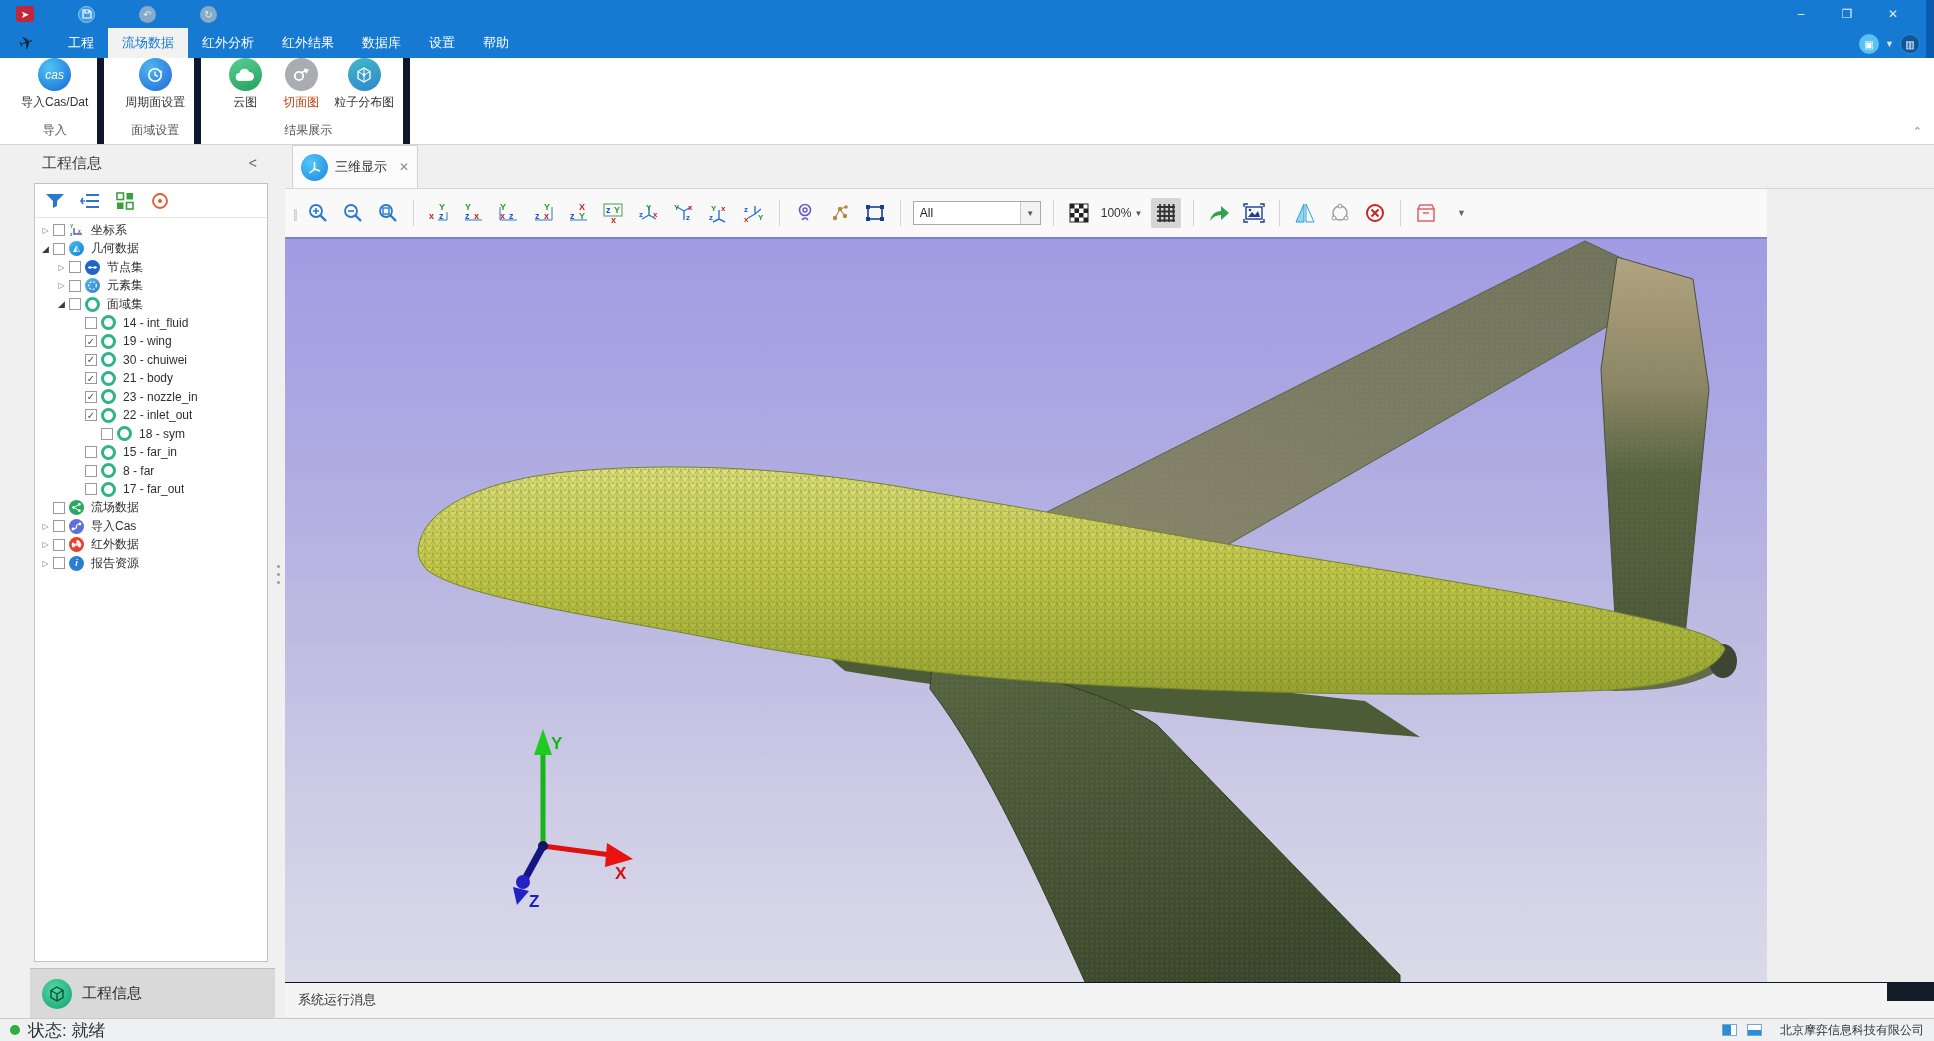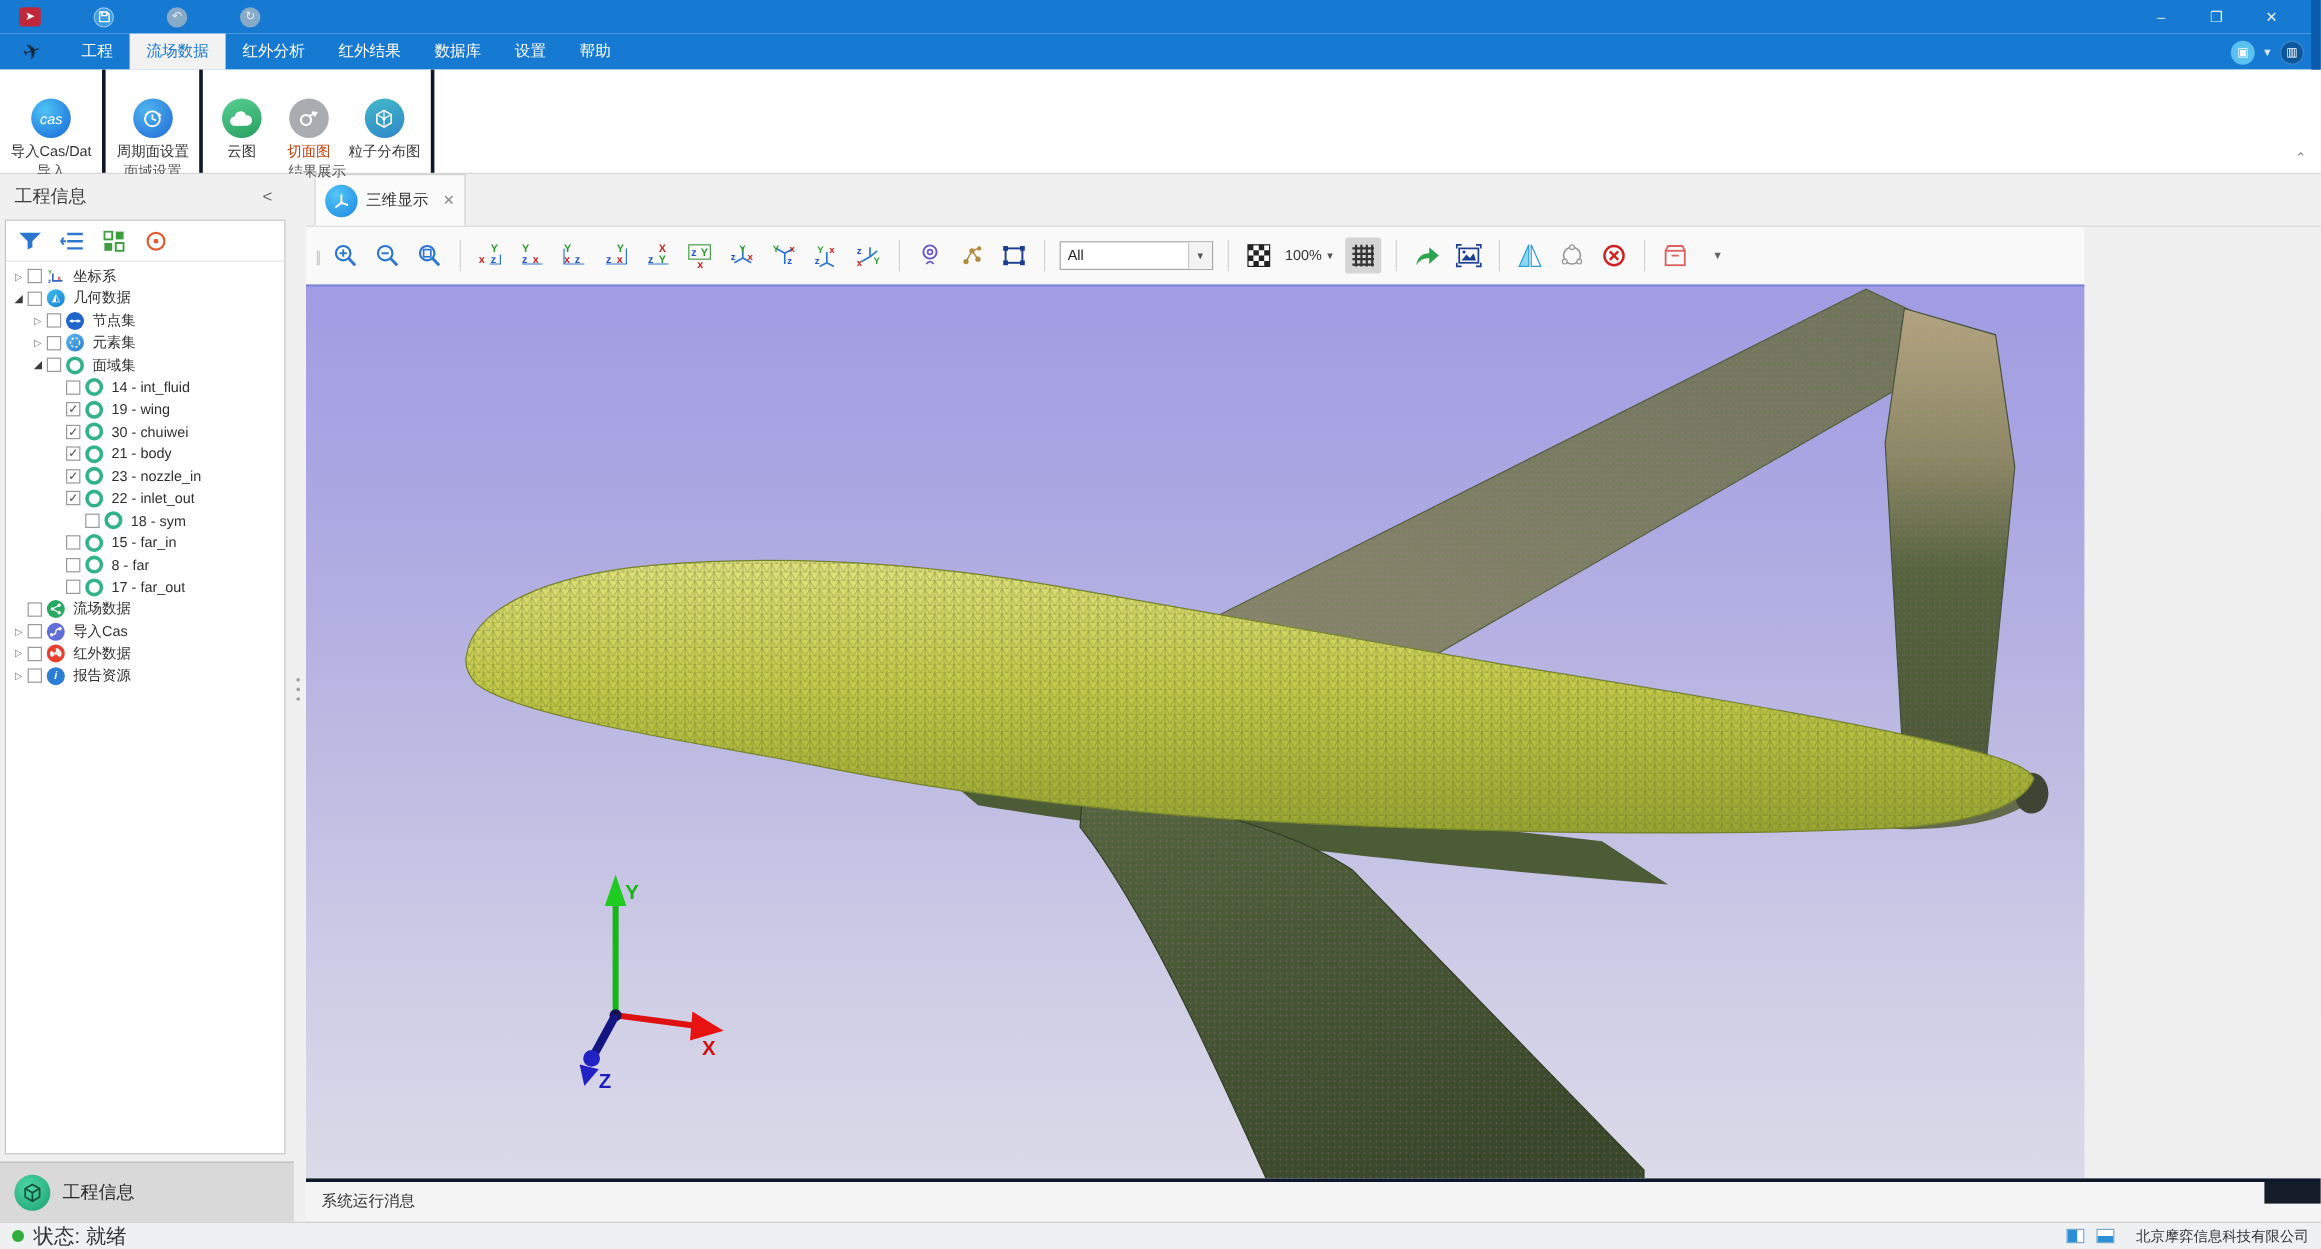--- a/index.html
+++ b/index.html
@@ -27,36 +27,36 @@
   .menu-item { padding:0 14px; height:30px; display:flex; align-items:center; color:#fff; font-size:13px; cursor:default; }
   .menu-item.active { background:#f2f2f2; color:#1679d2; }
   .menu-right { position:absolute; right:14px; bottom:4px; display:flex; align-items:center; gap:6px; }
   .mr-circle { width:20px; height:20px; border-radius:50%; display:flex; align-items:center; justify-content:center; font-size:10px; }
   .mr-disp { background:#59c2f0; color:#fff; }
   .mr-book { background:#0c569b; color:#fff; border:1px solid #3d86c9; }
   .mr-caret { color:#d7e9f9; font-size:9px; }
 
   
   .ribbon { position:relative; height:87px; background:#ffffff; border-bottom:1px solid #d6d6d6; display:flex; }
-  .rgroup { display:flex; flex-direction:column; border-right:3px solid #0f172a; padding-top:24px; }
+  .rgroup { display:flex; flex-direction:column; border-right:7px solid #0f172a; padding-top:0;margin-left:12px; }
   .rgroup-buttons { flex:1; display:flex; align-items:flex-start; justify-content:center; gap:4px; padding:0 6px; }
   .rbtn { display:flex; flex-direction:column; align-items:center; width:auto; min-width:52px; padding:0 3px; }
   .rbtn .ricon { width:33px; height:33px; border-radius:50%; display:flex; align-items:center; justify-content:center; margin-bottom:3px; }
   .rbtn .rlabel { font-size:12px; color:#333; white-space:nowrap; }
   .rbtn.disabled .rlabel { color:#c2410c; }
   .ric-cas { background:radial-gradient(circle at 35% 30%, #4fc3f5, #1565d8); color:#fff; font-style:italic; font-size:12px; }
   .ric-clock { background:radial-gradient(circle at 35% 30%, #4fb4f0, #1f6ad6); }
   .ric-cloud { background:linear-gradient(160deg,#58cf93,#27a05e); }
   .ric-slice { background:#a9adb2; }
   .ric-particle { background:linear-gradient(160deg,#43b9c9,#2f86c9); }
   .rgroup-label { height:22px; text-align:center; font-size:12px; color:#555; }
   .ribbon-collapse { position:absolute; right:12px; bottom:6px; color:#8a8a8a; font-size:11px; }
 
   
-  .main { display:flex; height:873px; }
+  .main { display:flex; height:873px;margin-left:30px; }
 
   
   .sidebar { width:255px; background:#f0f0f0; position:relative; flex:none; }
   .sb-header { height:36px; display:flex; align-items:center; padding:0 12px; }
   .sb-title { font-size:15px; color:#3c3c3c; flex:1; }
   .sb-collapse { color:#666; font-size:14px; margin-right:16px; }
   .tree-box { position:absolute; left:4px; top:38px; width:234px; bottom:56px; background:#fff; border:1px solid #c3c3c3; overflow:hidden; }
   .tree-toolbar { height:34px; display:flex; align-items:center; gap:13px; padding-left:9px; border-bottom:1px solid #e4e4e4; }
   .tt-icon { width:22px; height:22px; display:flex; align-items:center; justify-content:center; }
   .tree-rows { padding-top:3px; }
@@ -108,21 +108,21 @@
   .combo-btn { width:20px; height:100%; border-left:1px solid #c9c9c9; background:#f3f3f3; display:flex; align-items:center; justify-content:center; color:#555; font-size:8px; }
   .zoom-label { font-size:12px; color:#333; display:flex; align-items:center; gap:3px; }
   .zoom-label .caret { font-size:8px; color:#555; }
 
   .viewport-row { height:745px; display:flex; }
   .viewport { width:1482px; height:745px; flex:none; position:relative; border-top:2px solid #7b80d8;
       background:linear-gradient(180deg,#a19ce3 0%, #aca8e2 25%, #bcb9e2 50%, #cfcde6 78%, #dbdae8 100%); }
   .viewport svg { position:absolute; left:0; top:0; }
   .vp-rest { flex:1; background:#efefef; }
 
-  .message-bar { height:35px; background:#f4f4f4; border-top:3px solid #0f172a; display:flex; align-items:center; position:relative; }
+  .message-bar { height:35px; background:#f4f4f4; border-top:1px solid #0f172a; display:flex; align-items:center; position:relative; }
   .message-bar span { margin-left:13px; font-size:13px; color:#333; }
   .corner-dark { position:absolute; right:0; top:0; width:47px; height:18px; background:#141c28; }
 
   
   .statusbar { height:23px; background:#eef0f1; border-top:1px solid #c9c9c9; display:flex; align-items:center; padding:0 10px; }
   .status-dot { width:10px; height:10px; border-radius:50%; background:#2fae3e; margin-right:8px; }
   .status-text { font-size:17px; color:#333; flex:1; }
   .sb-right { display:flex; align-items:center; gap:10px; }
   .panel-toggle { width:15px; height:12px; border:1px solid #7aa7cc; background:#fff; display:flex; }
   .pt1 i { width:60%; height:100%; background:#2b8fd6; }

